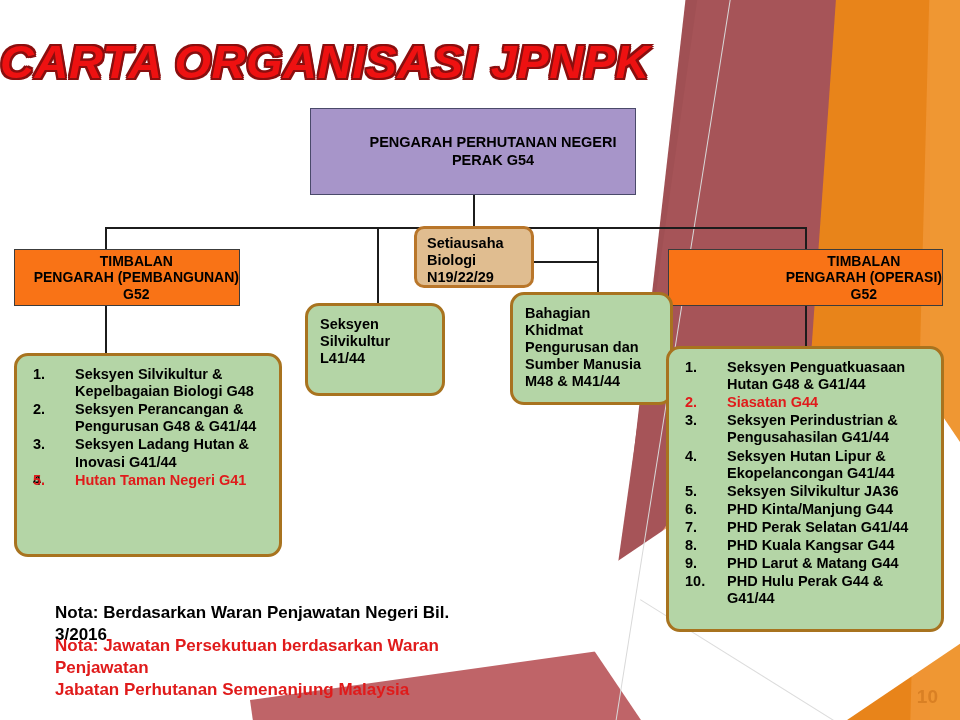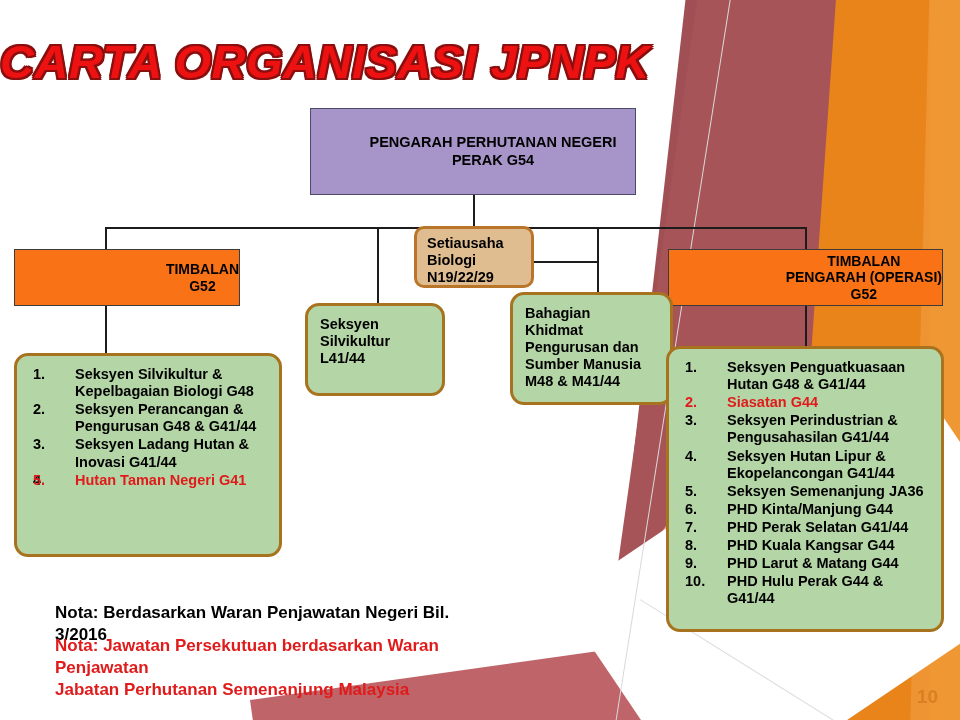--- a/index.html
+++ b/index.html
@@ -231,20 +231,21 @@
 
   <div class="node box-tan-round" style="left:414px; top:226px; width:120px; height:62px;">
     <div>Setiausaha</div>
     <div>Biologi</div>
     <div>N19/22/29</div>
   </div>
 
   <div class="node box-tan-sq" style="left:14px; top:249px; width:226px; height:57px;">
     <div>
       <div>TIMBALAN</div>
+      <div>PENGARAH (PEMBANGUNAN)</div>
       <div>G52</div>
     </div>
   </div>
 
   <div class="node box-tan-sq" style="left:668px; top:249px; width:275px; height:57px;">
     <div>
       <div>TIMBALAN</div>
       <div>PENGARAH (OPERASI)</div>
       <div>G52</div>
     </div>
@@ -273,21 +274,21 @@
         <li class="red"><span class="num">5.</span><span>Hutan Taman Negeri G41</span></li>
       </ol>
   </div>
 
   <div class="node box-green" style="left:666px; top:346px; width:278px; height:286px;">
     <ol class="seclist" id="ops-list">
         <li><span class="num">1.</span><span>Seksyen Penguatkuasaan Hutan G48 &amp; G41/44</span></li>
         <li class="red"><span class="num">2.</span><span>Siasatan G44</span></li>
         <li><span class="num">3.</span><span>Seksyen Perindustrian &amp; Pengusahasilan G41/44</span></li>
         <li><span class="num">4.</span><span>Seksyen Hutan Lipur &amp; Ekopelancongan G41/44</span></li>
-        <li><span class="num">5.</span><span>Seksyen Semenanjung JA36</span></li>
+        <li><span class="num">5.</span><span>Seksyen Silvikultur JA36</span></li>
         <li><span class="num">6.</span><span>PHD Kinta/Manjung G44</span></li>
         <li><span class="num">7.</span><span>PHD Perak Selatan G41/44</span></li>
         <li><span class="num">8.</span><span>PHD Kuala Kangsar G44</span></li>
         <li><span class="num">9.</span><span>PHD Larut &amp; Matang G44</span></li>
         <li><span class="num">10.</span><span>PHD Hulu Perak G44 &amp; G41/44</span></li>
       </ol>
   </div>
 
   <div class="note note-black" style="left:55px; top:602px; width:430px;">Nota: Berdasarkan Waran Penjawatan Negeri Bil. 3/2016</div>
   <div class="note note-red" style="left:55px; top:635px; width:440px;">Nota: Jawatan Persekutuan berdasarkan Waran Penjawatan

